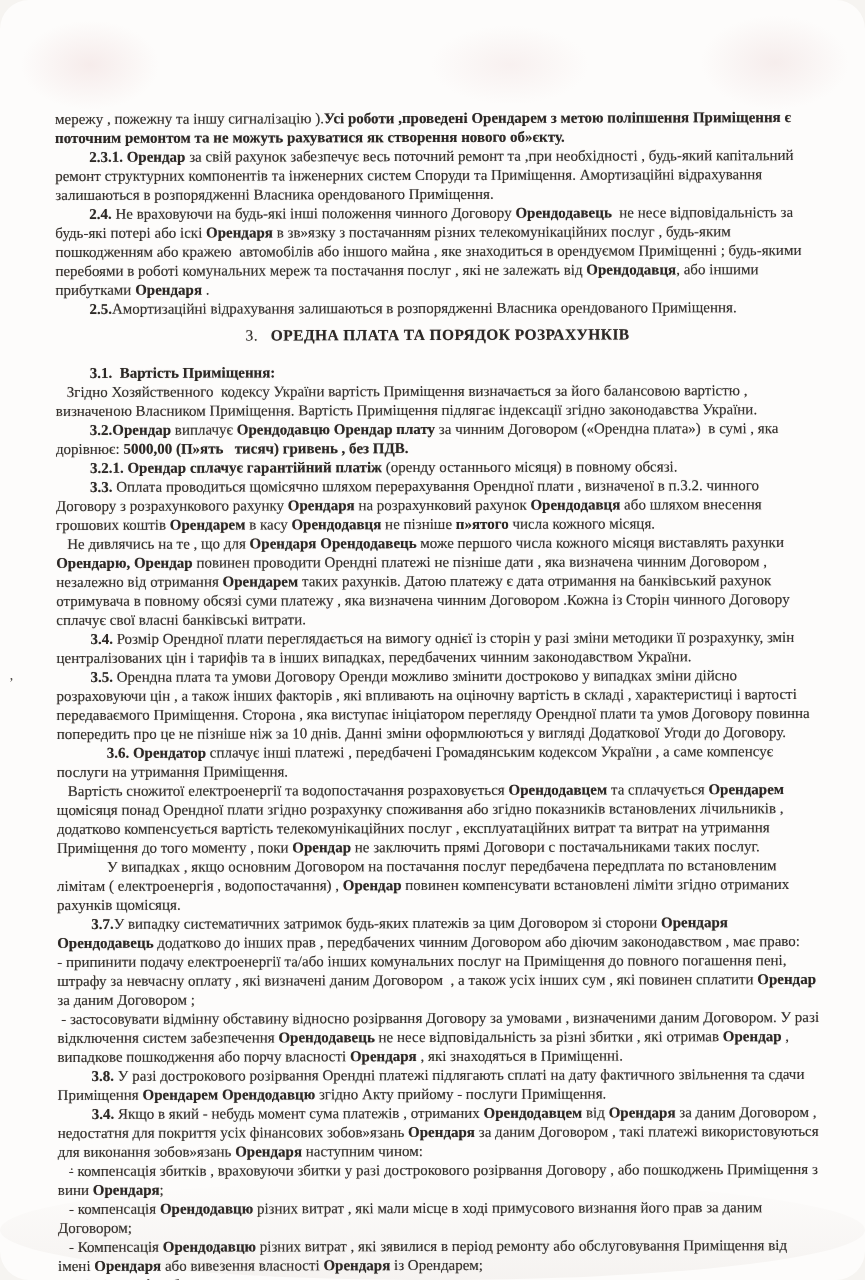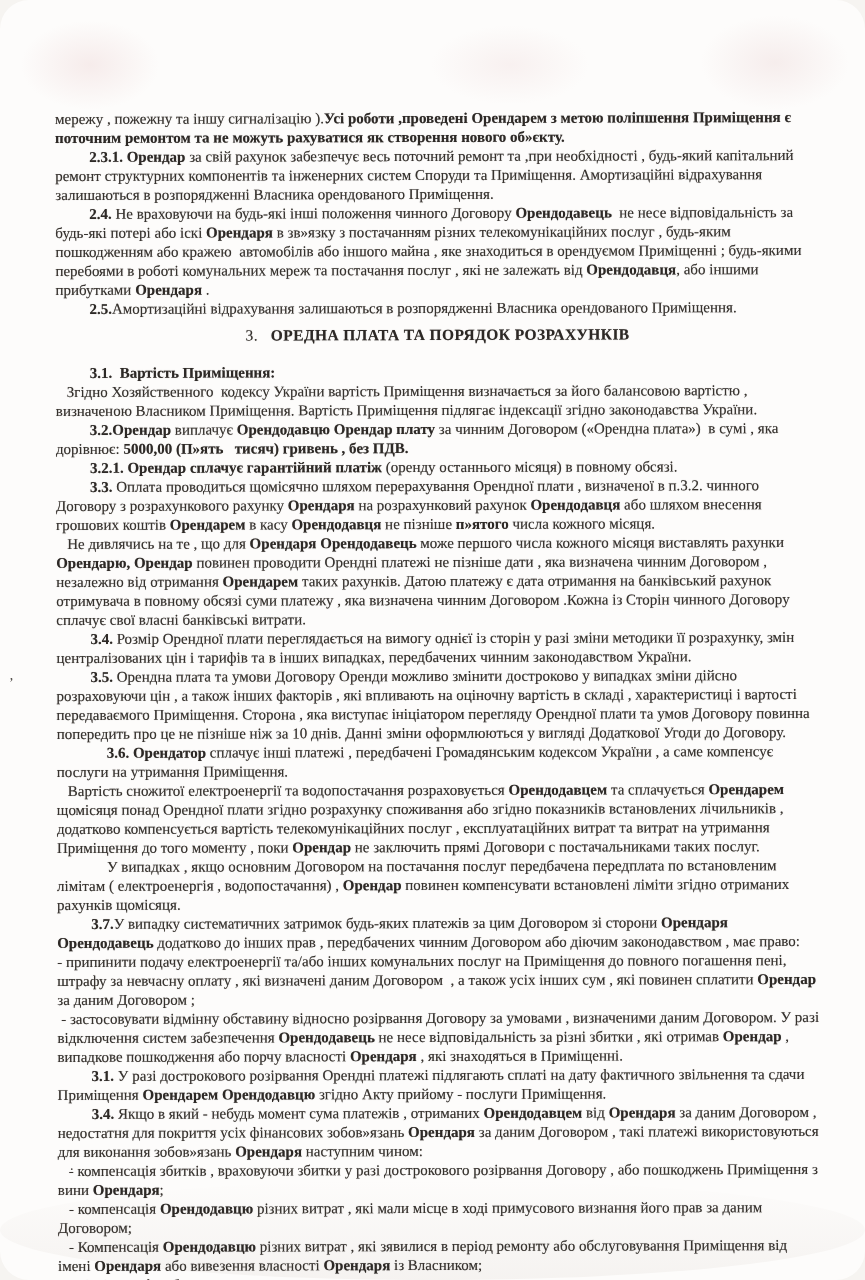--- a/index.html
+++ b/index.html
@@ -68,23 +68,23 @@
       <p class="ind-md"><b>3.3.</b><span> Оплата проводиться щомісячно шляхом перерахування Орендної плати , визначеної в п.3.2. чинного Договору з розрахункового рахунку </span><b>Орендаря</b><span> на розрахунковий рахунок </span><b>Орендодавця</b><span> або шляхом внесення грошових коштів </span><b>Орендарем</b><span> в касу </span><b>Орендодавця</b><span> не пізніше </span><b>п»ятого</b><span> числа кожного місяця.</span></p>
       <p class="ind-sm"><span>Не дивлячись на те , що для </span><b>Орендаря Орендодавець</b><span> може першого числа кожного місяця виставлять рахунки </span><b>Орендарю, Орендар</b><span> повинен проводити Орендні платежі не пізніше дати , яка визначена чинним Договором , незалежно від отримання </span><b>Орендарем</b><span> таких рахунків. Датою платежу є дата отримання на банківський рахунок отримувача в повному обсязі суми платежу , яка визначена чинним Договором .Кожна із Сторін чинного Договору сплачує свої власні банківські витрати.</span></p>
       <p class="ind-md"><b>3.4.</b><span> Розмір Орендної плати переглядається на вимогу однієї із сторін у разі зміни методики її розрахунку, змін централізованих цін і тарифів та в інших випадках, передбачених чинним законодавством України.</span></p>
       <p class="ind-md"><b>3.5.</b><span> Орендна плата та умови Договору Оренди можливо змінити достроково у випадках зміни дійсно розраховуючи цін , а також інших факторів , які впливають на оціночну вартість в складі , характеристиці і вартості передаваємого Приміщення. Сторона , яка виступає ініціатором перегляду Орендної плати та умов Договору повинна попередить про це не пізніше ніж за 10 днів. Данні зміни оформлюються у вигляді Додаткової Угоди до Договору.</span></p>
       <p class="ind-lg"><b>3.6. Орендатор</b><span> сплачує інші платежі , передбачені Громадянським кодексом України , а саме компенсує послуги на утримання Приміщення.</span></p>
       <p class="ind-sm"><span>Вартість сножитої електроенергії та водопостачання розраховується </span><b>Орендодавцем</b><span> та сплачується </span><b>Орендарем</b><span> щомісяця понад Орендної плати згідно розрахунку споживання або згідно показників встановлених лічильників , додатково компенсується вартість телекомунікаційних послуг , експлуатаційних витрат та витрат на утримання Приміщення до того моменту , поки </span><b>Орендар</b><span> не заключить прямі Договори с постачальниками таких послуг.</span></p>
       <p class="ind-lg"><span>У випадках , якщо основним Договором на постачання послуг передбачена передплата по встановленим лімітам ( електроенергія , водопостачання) , </span><b>Орендар</b><span> повинен компенсувати встановлені ліміти згідно отриманих рахунків щомісяця.</span></p>
       <p class="ind-md"><b>3.7.</b><span>У випадку систематичних затримок будь-яких платежів за цим Договором зі сторони </span><b>Орендаря Орендодавець</b><span> додатково до інших прав , передбачених чинним Договором або діючим законодавством , має право:</span></p>
       <p class="ind-none"><span>- припинити подачу електроенергії та/або інших комунальних послуг на Приміщення до повного погашення пені, штрафу за невчасну оплату , які визначені даним Договором  , а також усіх інших сум , які повинен сплатити </span><b>Орендар</b><span> за даним Договором ;</span></p>
       <p class="ind-none"><span> - застосовувати відмінну обставину відносно розірвання Договору за умовами , визначеними даним Договором. У разі відключення систем забезпечення </span><b>Орендодавець</b><span> не несе відповідальність за різні збитки , які отримав </span><b>Орендар</b><span> , випадкове пошкодження або порчу власності </span><b>Орендаря</b><span> , які знаходяться в Приміщенні.</span></p>
-      <p class="ind-md"><b>3.1.</b><span> У разі дострокового розірвання Орендні платежі підлягають сплаті на дату фактичного звільнення та сдачи Приміщення </span><b>Орендарем Орендодавцю</b><span> згідно Акту прийому - послуги Приміщення.</span></p>
+      <p class="ind-md"><b>3.8.</b><span> У разі дострокового розірвання Орендні платежі підлягають сплаті на дату фактичного звільнення та сдачи Приміщення </span><b>Орендарем Орендодавцю</b><span> згідно Акту прийому - послуги Приміщення.</span></p>
       <p class="ind-md"><b>3.4.</b><span> Якщо в який - небудь момент сума платежів , отриманих </span><b>Орендодавцем</b><span> від </span><b>Орендаря</b><span> за даним Договором , недостатня для покриття усіх фінансових зобов»язань </span><b>Орендаря</b><span> за даним Договором , такі платежі використовуються для виконання зобов»язань </span><b>Орендаря</b><span> наступним чином:</span></p>
       <p class="ind-sm"><span>- компенсація збитків , враховуючи збитки у разі дострокового розірвання Договору , або пошкоджень Приміщення з вини </span><b>Орендаря</b><span>;</span></p>
       <p class="ind-sm"><span>- компенсація </span><b>Орендодавцю</b><span> різних витрат , які мали місце в ході примусового визнання його прав за даним Договором;</span></p>
-      <p class="ind-sm"><span>- Компенсація </span><b>Орендодавцю</b><span> різних витрат , які зявилися в період ремонту або обслуговування Приміщення від імені </span><b>Орендаря</b><span> або вивезення власності </span><b>Орендаря</b><span> із Власником;</span></p>
+      <p class="ind-sm"><span>- Компенсація </span><b>Орендодавцю</b><span> різних витрат , які зявилися в період ремонту або обслуговування Приміщення від імені </span><b>Орендаря</b><span> або вивезення власності </span><b>Орендаря</b><span> із Орендарем;</span></p>
       <p class="ind-sm"><span>- різні штрафи або пеня за несвоєчасну сплату;</span></p>
     </div>
 </div>
 
 <div class="artifact" style="left: 9px; top: 676px;">’</div>
 <div class="artifact" style="left: 70px; top: 1158px;">.</div>
 
 </body></html>

